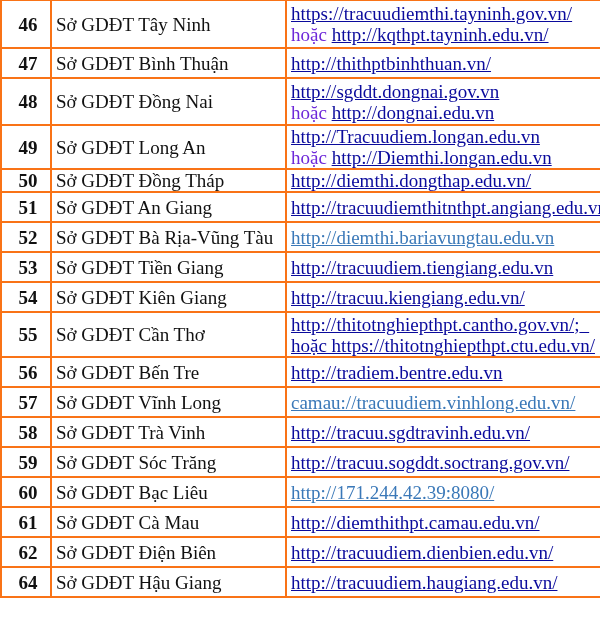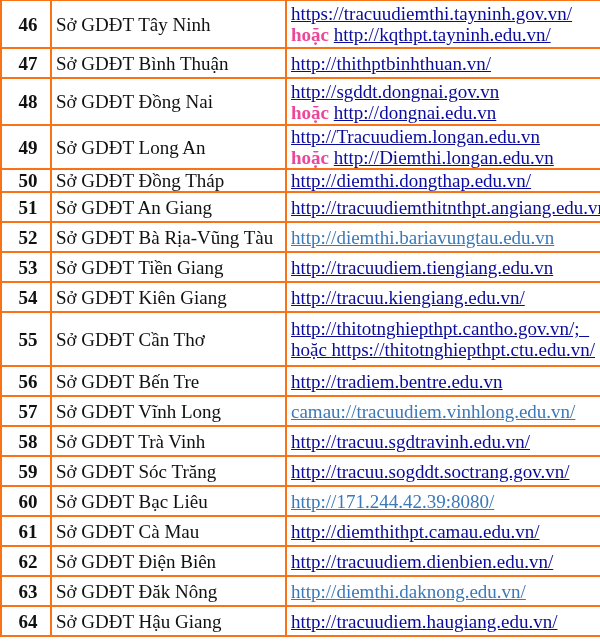--- a/index.html
+++ b/index.html
@@ -19,25 +19,25 @@
       vertical-align: middle;
       line-height: 21px;
       white-space: nowrap;
       overflow: hidden;
     }
     td.num { width: 44px; text-align: center; font-weight: bold; padding: 0; }
     td.dept { width: 229px; padding-left: 5px; }
     td.links { padding-left: 2px; }
     a.link { color: #0a0a9c; text-decoration: underline; }
     a.link.light { color: #3a78b8; }
-    .alt { color: #ec4899; font-weight: bold; }
+    .alt { color: #6d28d9; }
     tr.h48 { height: 48px; }
     tr.h47 { height: 47px; padding-left: 10px; }
     tr.h53 { height: 41px; }
-    tr.h45 { height: 54px; }
+    tr.h45 { height: 45px; }
     tr.h30 { height: 30px; }
     tr.h32 { height: 16px; }
   </style>
 </head>
 <body>
 
 <table class="list">
   <tbody>
     <tr class="h48">
       <td class="num">46</td>
@@ -159,27 +159,20 @@
       </td>
     </tr>
     <tr class="h30">
       <td class="num">62</td>
       <td class="dept">Sở GDĐT Điện Biên</td>
       <td class="links">
         <a class="link">http://tracuudiem.dienbien.edu.vn/</a>
       </td>
     </tr>
     <tr class="h30">
-      <td class="num">63</td>
-      <td class="dept">Sở GDĐT Đăk Nông</td>
-      <td class="links">
-        <a class="link light">http://diemthi.daknong.edu.vn/</a>
-      </td>
-    </tr>
-    <tr class="h30">
       <td class="num">64</td>
       <td class="dept">Sở GDĐT Hậu Giang</td>
       <td class="links">
         <a class="link">http://tracuudiem.haugiang.edu.vn/</a>
       </td>
     </tr>
   </tbody>
 </table>
 
 </body></html>

